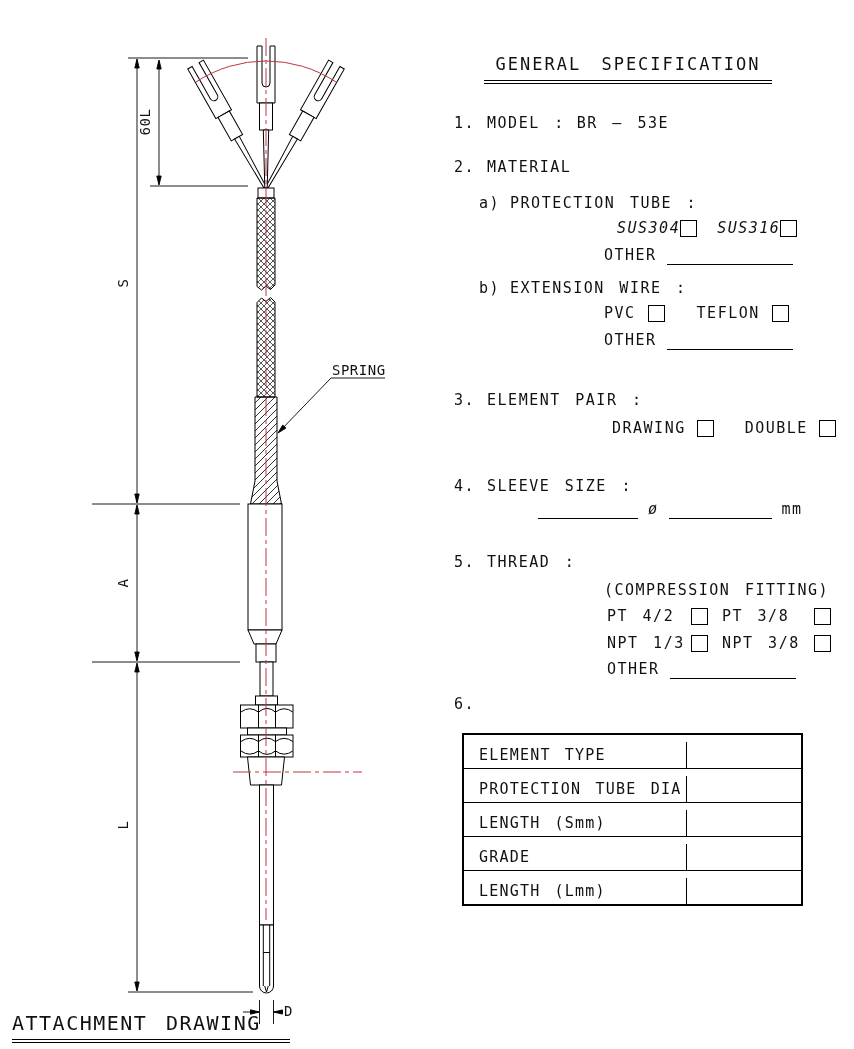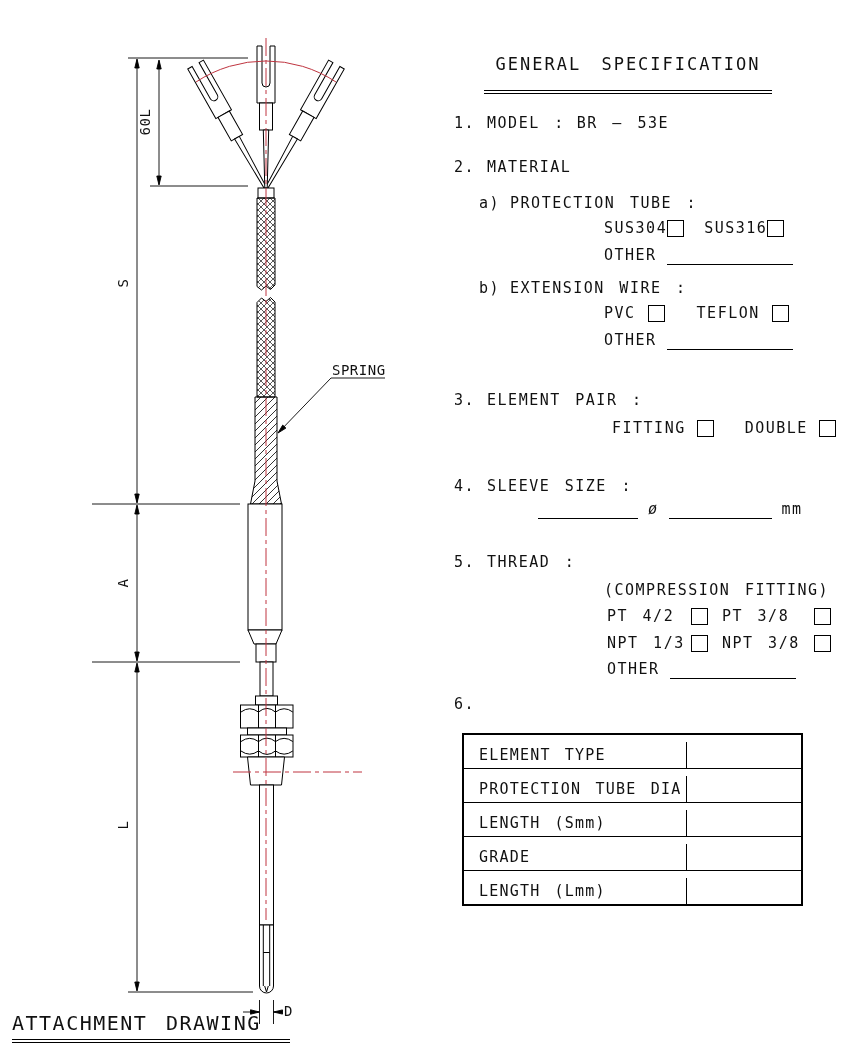--- a/index.html
+++ b/index.html
@@ -16,21 +16,21 @@
   .blank{display:inline-block;border-bottom:1.2px solid #000;height:18px;}
   .w126{width:126px;}
   .w100{width:100px;}
   .w103{width:103px;}
   .optw1{display:inline-block;width:84px;}
   .optw2{display:inline-block;width:92px;margin-left:14px;}
   .gap20{margin-left:20px;}
   .dia{font-style:italic;}
 
   .title{position:absolute;left:484px;top:54px;width:288px;text-align:center;
-         font-size:17px;letter-spacing:2px;word-spacing:8px;padding-bottom:16px;
+         font-size:17px;letter-spacing:2px;word-spacing:8px;padding-bottom:6px;
          border-bottom:4px double #000;}
   .caption{position:absolute;left:12px;top:1011px;width:278px;font-size:20px;
            letter-spacing:1.5px;word-spacing:5px;padding-bottom:4px;border-bottom:4px double #000;}
 
   .spec-table{position:absolute;left:462px;top:733px;width:337px;border:2px solid #000;}
   .str{display:grid;grid-template-columns:223px 1fr;height:33px;border-top:1.2px solid #000;}
   .str:first-child{border-top:none;}
   .stl{border-right:1.4px solid #000;padding-left:15px;display:flex;align-items:center;
        font-size:15px;letter-spacing:1.2px;word-spacing:4px;white-space:nowrap;margin-top:7px;}
   .stv{background:#fff;}
@@ -165,21 +165,21 @@
 
   <div class="t line" style="left:454px;top:158px;">
     <span>2.</span>
     <span>MATERIAL</span>
   </div>
 
   <div class="t line" style="left:479px;top:194px;gap:10px;">
     <span>a)</span>
     <span>PROTECTION TUBE :</span>
   </div>
-  <div class="t line" style="left:604px;top:219px;gap:0;">
+  <div class="t line" style="left:617px;top:219px;gap:0;font-style:italic;">
     <span>SUS304</span>
     <span class="cbox"></span>
     <span class="gap20">SUS316</span>
     <span class="cbox"></span>
   </div>
   <div class="t bline" style="left:604px;top:246px;">
     <span>OTHER</span>
     <span class="blank w126"></span>
   </div>
 
@@ -196,21 +196,21 @@
   <div class="t bline" style="left:604px;top:331px;">
     <span>OTHER</span>
     <span class="blank w126"></span>
   </div>
 
   <div class="t line" style="left:454px;top:391px;">
     <span>3.</span>
     <span>ELEMENT PAIR :</span>
   </div>
   <div class="t line" style="left:612px;top:419px;gap:11px;">
-    <span>FITTING</span>
+    <span>DRAWING</span>
     <span class="cbox"></span>
     <span class="gap20">DOUBLE</span>
     <span class="cbox"></span>
   </div>
 
   <div class="t line" style="left:454px;top:477px;">
     <span>4.</span>
     <span>SLEEVE SIZE :</span>
   </div>
   <div class="t bline" style="left:538px;top:500px;">

